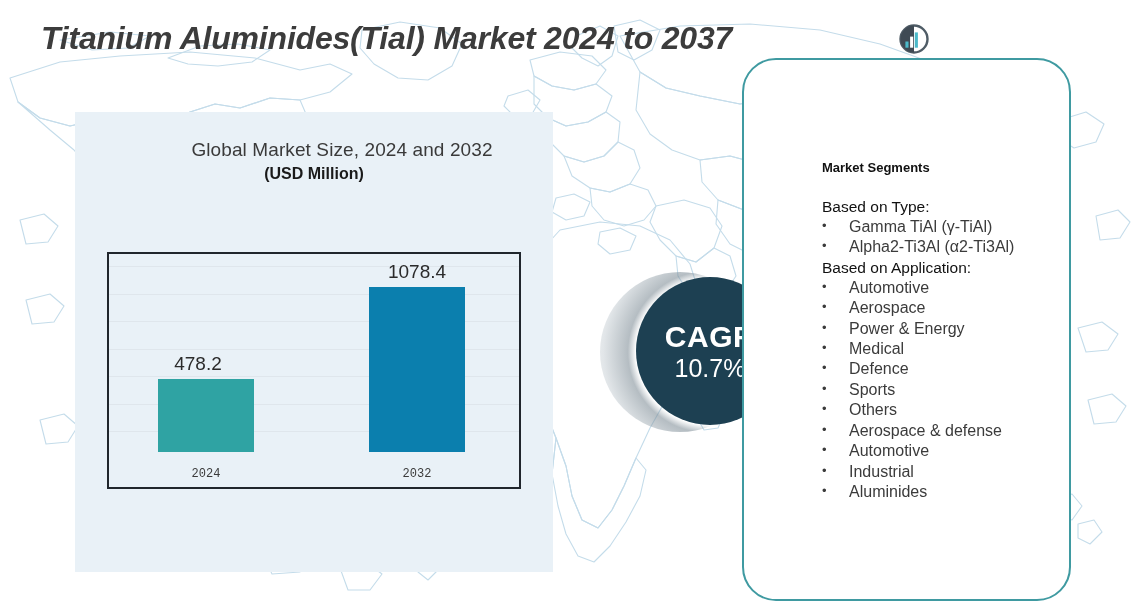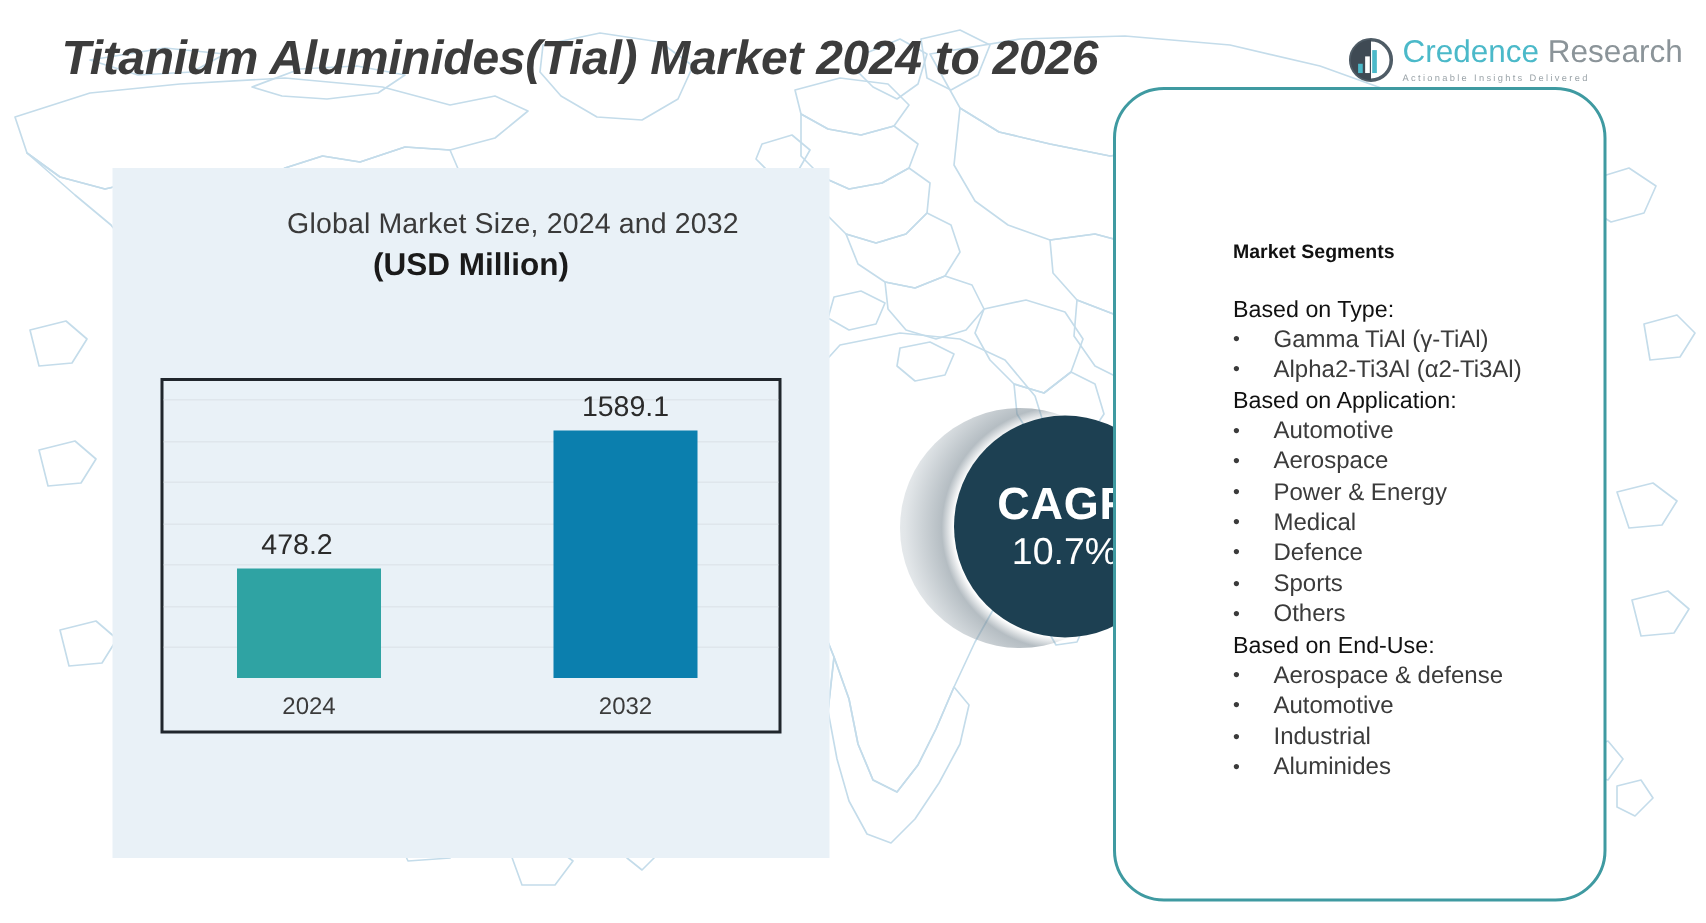--- a/index.html
+++ b/index.html
@@ -49,21 +49,21 @@
     font-size: 19px;
     color: #3a3a3a;
     letter-spacing: 0.1px;
   }
   #chart-title-2 {
     position: absolute;
     left: 75px;
     top: 165px;
     width: 478px;
     text-align: center;
-    font-size: 21px;
+    font-size: 16px;
     font-weight: bold;
     color: #1a1a1a;
   }
 
   
   #chart-frame {
     position: absolute;
     left: 107px;
     top: 252px;
     width: 414px;
@@ -87,22 +87,23 @@
     position: absolute;
     text-align: center;
     font-size: 19px;
     color: #2b2b2b;
     white-space: nowrap;
   }
   .bar-cat {
     position: absolute;
     bottom: 6px;
     text-align: center;
-    font-size: 16px;
+    font-size: 12px;
     color: #3b3b3b;
+    font-family: Liberation Mono, monospace;
   }
 
   
   #cagr-shadow {
     position: absolute;
     left: 600px;
     top: 272px;
     width: 160px;
     height: 160px;
     border-radius: 50%;
@@ -280,55 +281,51 @@
         <path d="M20 220 L44 214 L58 226 L48 242 L26 244 Z"></path>
         <path d="M26 300 L50 294 L64 306 L54 322 L32 324 Z"></path>
         <path d="M40 420 L64 414 L78 426 L68 442 L46 444 Z"></path>
         <path d="M150 520 L178 512 L198 524 L188 542 L162 546 Z"></path>
         <path d="M260 548 L292 540 L314 554 L300 572 L272 574 Z"></path>
         <path d="M340 568 L366 562 L382 574 L370 590 L348 590 Z"></path>
       </g>
     </svg>
   </div>
 
-  <div id="page-title">Titanium Aluminides(Tial) Market 2024 to 2026</div>
+  <div id="page-title">Titanium Aluminides(Tial) Market 2024 to 2037</div>
 
   <div id="logo">
     <span id="logo-mark">
       <svg viewBox="0 0 30 30" xmlns="http://www.w3.org/2000/svg">
         <path d="M15 1.5 C22.4 1.5 28.5 7.6 28.5 15 C28.5 22.4 22.4 28.5 15 28.5 C7.6 28.5 1.5 22.4 1.5 15 C1.5 7.6 7.6 1.5 15 1.5 Z" fill="none" stroke="#4f5c66" stroke-width="2.4"></path>
         <path d="M15 1.5 C7.6 1.5 1.5 7.6 1.5 15 C1.5 22.4 7.6 28.5 15 28.5 L15 1.5 Z" fill="#3f4a54"></path>
         <rect x="6.4" y="17.5" width="3.1" height="6.2" fill="#4bb9c9"></rect>
         <rect x="11.1" y="12.6" width="3.1" height="11.1" fill="#ffffff"></rect>
         <rect x="15.8" y="8.4" width="3.1" height="15.3" fill="#4bb9c9"></rect>
       </svg>
-    </span>
-    <span id="logo-text">
-      <span id="logo-name"><span id="logo-credence">Credence</span><span id="logo-research"> Research</span></span>
-      <div id="logo-tagline">Actionable Insights Delivered</div>
     </span>
   </div>
 
   <div id="chart-backdrop"></div>
   <div id="chart-title-1">Global Market Size,  2024 and 2032</div>
   <div id="chart-title-2">(USD Million)</div>
 
   <div id="chart-frame">
       <div class="gridline" style="top: 12px;"></div>
       <div class="gridline" style="top: 39.5px;"></div>
       <div class="gridline" style="top: 67px;"></div>
       <div class="gridline" style="top: 94.5px;"></div>
       <div class="gridline" style="top: 122px;"></div>
       <div class="gridline" style="top: 149.5px;"></div>
       <div class="gridline" style="top: 177px;"></div>
       <div class="bar" style="left: 49px; width: 96px; height: 73px; background: rgb(47, 163, 163);"></div>
       <div class="bar-value" style="left: 11px; width: 156px; bottom: 112px;">478.2</div>
       <div class="bar-cat" style="left: 19px; width: 156px;">2024</div>
       <div class="bar" style="left: 260px; width: 96px; height: 165px; background: rgb(11, 127, 174);"></div>
-      <div class="bar-value" style="left: 230px; width: 156px; bottom: 204px;">1589.1</div>
+      <div class="bar-value" style="left: 230px; width: 156px; bottom: 204px;">1078.4</div>
       <div class="bar-cat" style="left: 230px; width: 156px;">2032</div>
     </div>
 
   <div id="cagr-shadow"></div>
   <div id="cagr-circle">
     <div id="cagr-label">CAGR</div>
     <div id="cagr-value">10.7%</div>
   </div>
 
   <div id="segments-panel"></div>
@@ -366,21 +363,20 @@
           <span>Defence</span>
         </div>
         <div class="seg-item">
           <span class="seg-bullet">•</span>
           <span>Sports</span>
         </div>
         <div class="seg-item">
           <span class="seg-bullet">•</span>
           <span>Others</span>
         </div>
-        <div class="seg-group-title">Based on End-Use:</div>
         <div class="seg-item">
           <span class="seg-bullet">•</span>
           <span>Aerospace &amp; defense</span>
         </div>
         <div class="seg-item">
           <span class="seg-bullet">•</span>
           <span>Automotive</span>
         </div>
         <div class="seg-item">
           <span class="seg-bullet">•</span>

